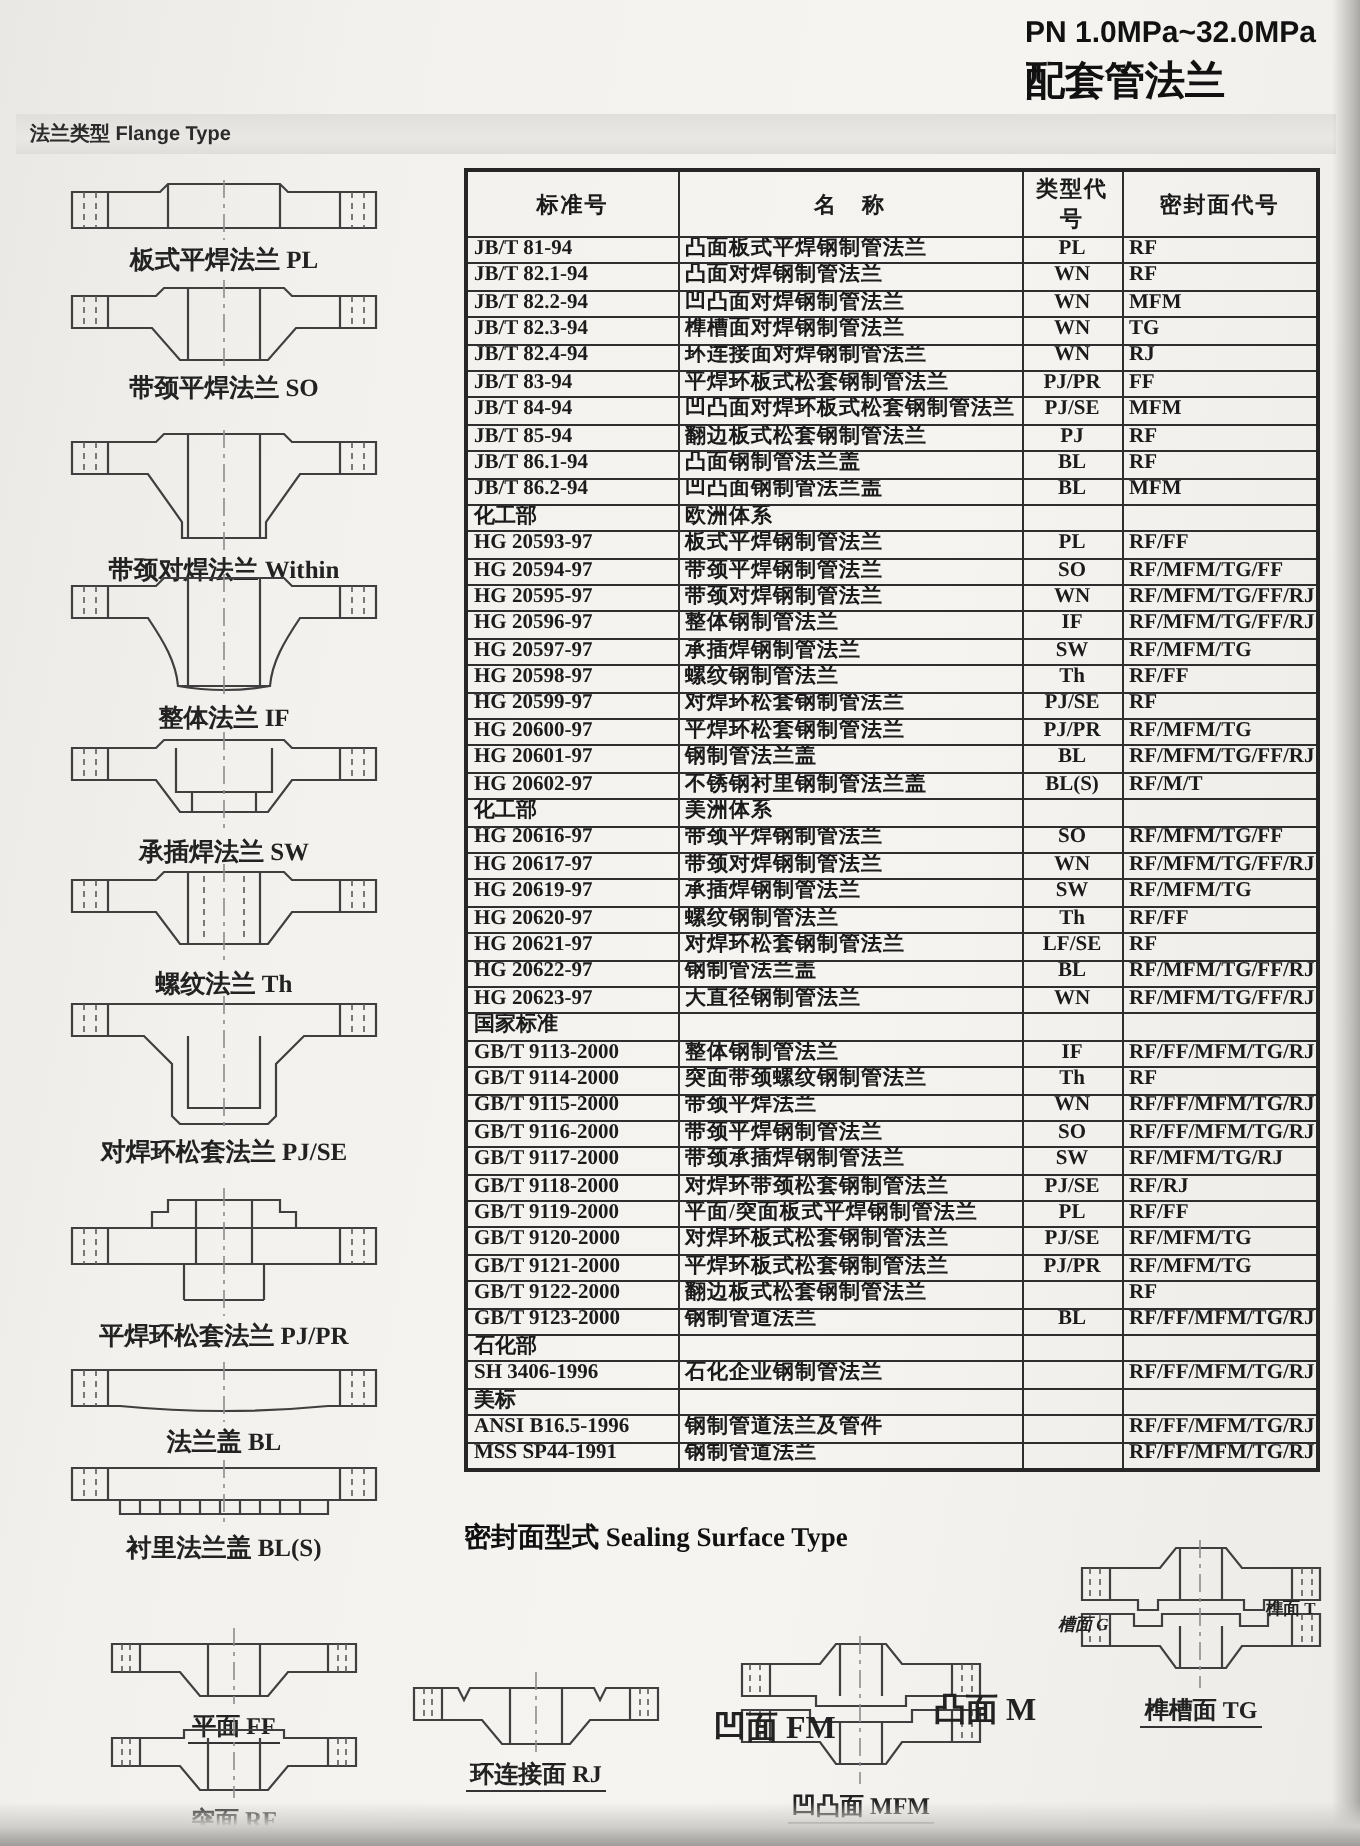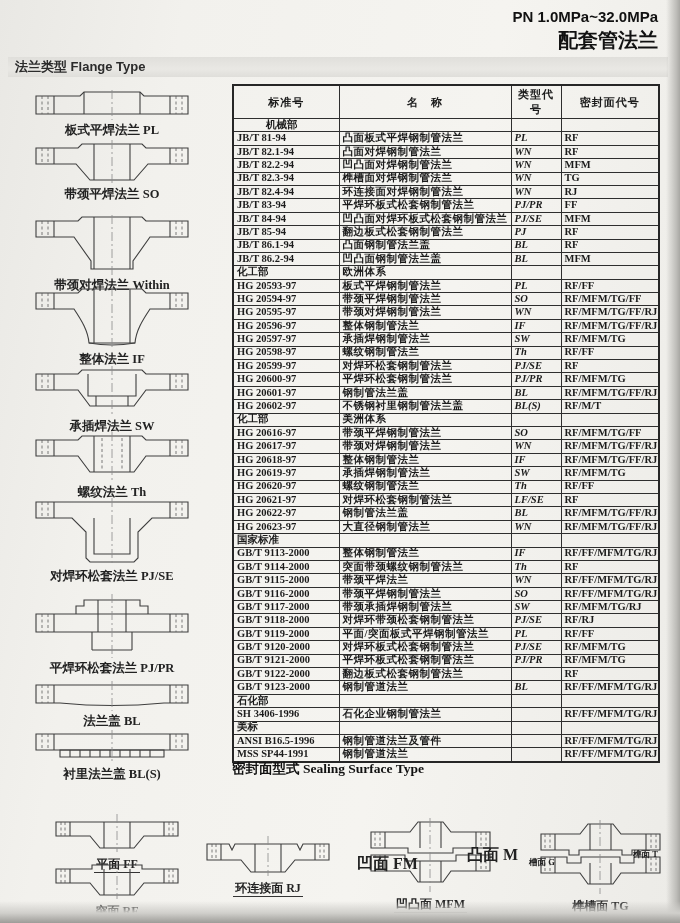--- a/index.html
+++ b/index.html
@@ -3,42 +3,42 @@
 <meta charset="utf-8">
 <style>
   html,body{margin:0;padding:0;background:#888;}
   .page{position:relative;width:680px;height:923px;margin:0 auto;overflow:hidden;
         background:linear-gradient(100deg,#e9e8e4 0%,#f2f1ed 22%,#f5f4f0 60%,#ecebe7 100%);
         font-family:"Liberation Serif","DejaVu Serif",serif;color:#1c1c1c;}
   .edge-right{position:absolute;top:0;right:0;width:14px;height:100%;
         background:linear-gradient(to right,rgba(0,0,0,0) 0%,#bdbcb8 75%,#a8a7a3 100%);}
   .edge-bottom{position:absolute;left:0;bottom:0;width:100%;height:22px;
         background:linear-gradient(to bottom,rgba(0,0,0,0) 0%,#d0cfcb 55%,#9d9c98 100%);}
-  .hdr{position:absolute;top:8px;right:22px;text-align:right;margin-left:11px;}
+  .hdr{position:absolute;top:8px;right:22px;text-align:left;margin-left:11px;}
   .hdr .press{font-family:"Liberation Sans","DejaVu Sans",sans-serif;font-weight:bold;font-size:15px;color:#111;}
   .hdr .ttl{font-family:"Liberation Sans","DejaVu Sans",sans-serif;font-weight:bold;font-size:20px;margin-top:2px;color:#111;}
   .band{position:absolute;left:8px;top:57px;width:660px;height:20px;
         background:linear-gradient(to bottom,#e0dfdb,#e9e8e4 60%,#dfdeda);}
-  .band span{font-family:"Liberation Sans","DejaVu Sans",sans-serif;font-size:13px;font-weight:600;
+  .band span{font-family:"Liberation Sans","DejaVu Sans",sans-serif;font-size:10px;font-weight:600;
         line-height:20px;padding-left:7px;color:#2b2b2b;}
   
   .flange-fig{position:absolute;left:32px;width:160px;}
   .fig-label{width:160px;text-align:center;font-size:12.5px;font-weight:600;color:#222;margin-top:2px;white-space:nowrap;}
   svg.diag{display:block;}
   
   .tblwrap{position:absolute;left:232px;top:84px;}
   table.std{border-collapse:collapse;width:426px;table-layout:fixed;
         font-size:10.5px;font-weight:600;color:#1b1b1b;border:2px solid #262626;}
   table.std th{border:1px solid #2e2e2e;height:14px;text-align:center;font-size:11px;font-weight:700;letter-spacing:1px;}
   table.std td{border:1px solid #2e2e2e;height:12.4px;padding:0 3px;line-height:1.02;overflow:hidden;white-space:nowrap;}
   td.c-std{padding-left:11px;}
   td.c-std.ra{text-align:left;padding-right:4px;}
   td.c-std.ind{padding-left:32px;}
   td.c-name{padding-left:8px;letter-spacing:0.5px;}
-  td.c-type{text-align:left;font-style:italic;}
+  td.c-type{text-align:center;}
   td.c-seal{padding-left:6px;}
   
   .seal-head{position:absolute;left:232px;top:760px;font-size:13.5px;font-weight:700;color:#111;}
   .seal-fig{position:absolute;}
   .seal-cap{text-align:center;margin-top:2px;}
   .seal-cap span{font-size:12px;font-weight:600;color:#222;border-bottom:1px solid #333;padding:0 2px 1px 2px;white-space:nowrap;}
   .side-label{position:absolute;font-size:16px;font-weight:600;color:#222;white-space:nowrap;}
   .side-label.tiny{font-size:8.5px;}
 </style>
 </head>
@@ -232,26 +232,20 @@
       <thead>
           <tr>
             <th>标准号</th>
             <th>名　称</th>
             <th>类型代号</th>
             <th>密封面代号</th>
           </tr>
         </thead>
       <tbody>
           <tr>
-            <td class="c-std ind">机械部</td>
-            <td class="c-name"></td>
-            <td class="c-type"></td>
-            <td class="c-seal"></td>
-          </tr>
-          <tr>
             <td class="c-std">JB/T 81-94</td>
             <td class="c-name">凸面板式平焊钢制管法兰</td>
             <td class="c-type">PL</td>
             <td class="c-seal">RF</td>
           </tr>
           <tr>
             <td class="c-std ra">JB/T 82.1-94</td>
             <td class="c-name">凸面对焊钢制管法兰</td>
             <td class="c-type">WN</td>
             <td class="c-seal">RF</td>
@@ -379,26 +373,20 @@
           <tr>
             <td class="c-std ra">HG 20616-97</td>
             <td class="c-name">带颈平焊钢制管法兰</td>
             <td class="c-type">SO</td>
             <td class="c-seal">RF/MFM/TG/FF</td>
           </tr>
           <tr>
             <td class="c-std">HG 20617-97</td>
             <td class="c-name">带颈对焊钢制管法兰</td>
             <td class="c-type">WN</td>
-            <td class="c-seal">RF/MFM/TG/FF/RJ</td>
-          </tr>
-          <tr>
-            <td class="c-std">HG 20618-97</td>
-            <td class="c-name">整体钢制管法兰</td>
-            <td class="c-type">IF</td>
             <td class="c-seal">RF/MFM/TG/FF/RJ</td>
           </tr>
           <tr>
             <td class="c-std">HG 20619-97</td>
             <td class="c-name">承插焊钢制管法兰</td>
             <td class="c-type">SW</td>
             <td class="c-seal">RF/MFM/TG</td>
           </tr>
           <tr>
             <td class="c-std">HG 20620-97</td>
@@ -608,21 +596,21 @@
           <path d="M118,37 V53" fill="none" stroke="#5a5a5a" stroke-width="0.8" stroke-dasharray="3 2.5"></path>
           <path d="M123,37 V53" fill="none" stroke="#5a5a5a" stroke-width="0.8" stroke-dasharray="3 2.5"></path>
           <path d="M67,0 V74" fill="none" stroke="#8c8c8c" stroke-width="0.8" stroke-dasharray="9 3 2 3"></path>
         </svg>
       </div>
     <span class="side-label" style="left:104px;top:27px;">凸面 M</span>
     <span class="side-label" style="left:-6px;top:36px;">凹面 FM</span>
     <div class="seal-cap"><span>凹凸面 MFM</span></div>
   </div>
 
-  <div class="seal-fig" style="left:533px;top:820px;width:135px;">
+  <div class="seal-fig" style="left:533px;top:770px;width:135px;">
     <div class="seal-svg-slot">
         <svg viewBox="0 0 135 74" width="135" height="74" class="diag">
           <path d="M8,14 H47 L55,4 H80 L88,14 H127 V30 H99 V35 H89 V30 H46 V35 H36 V30 H8 Z" fill="none" stroke="#3f3f3f" stroke-width="1.1"></path>
           <path d="M22,14 V30" fill="none" stroke="#3f3f3f" stroke-width="1.1"></path>
           <path d="M113,14 V30" fill="none" stroke="#3f3f3f" stroke-width="1.1"></path>
           <path d="M57,4 V30" fill="none" stroke="#3f3f3f" stroke-width="1.1"></path>
           <path d="M78,4 V30" fill="none" stroke="#3f3f3f" stroke-width="1.1"></path>
           <path d="M8,37 H34 V43 H48 V37 H87 V43 H101 V37 H127 V53 H88 L80,64 H55 L47,53 H8 Z" fill="none" stroke="#3f3f3f" stroke-width="1.1"></path>
           <path d="M22,37 V53" fill="none" stroke="#3f3f3f" stroke-width="1.1"></path>
           <path d="M113,37 V53" fill="none" stroke="#3f3f3f" stroke-width="1.1"></path>
@@ -633,19 +621,19 @@
           <path d="M118,14 V30" fill="none" stroke="#5a5a5a" stroke-width="0.8" stroke-dasharray="3 2.5"></path>
           <path d="M123,14 V30" fill="none" stroke="#5a5a5a" stroke-width="0.8" stroke-dasharray="3 2.5"></path>
           <path d="M12,37 V53" fill="none" stroke="#5a5a5a" stroke-width="0.8" stroke-dasharray="3 2.5"></path>
           <path d="M17,37 V53" fill="none" stroke="#5a5a5a" stroke-width="0.8" stroke-dasharray="3 2.5"></path>
           <path d="M118,37 V53" fill="none" stroke="#5a5a5a" stroke-width="0.8" stroke-dasharray="3 2.5"></path>
           <path d="M123,37 V53" fill="none" stroke="#5a5a5a" stroke-width="0.8" stroke-dasharray="3 2.5"></path>
           <path d="M67,0 V74" fill="none" stroke="#8c8c8c" stroke-width="0.8" stroke-dasharray="9 3 2 3"></path>
         </svg>
       </div>
     <span class="side-label tiny" style="left:100px;top:29px;">榫面 T</span>
-    <span class="side-label tiny" style="left:-4px;top:37px;">槽面 G</span>
+    <span class="side-label tiny" style="left:-4px;top:37px;font-style:italic;">槽面 G</span>
     <div class="seal-cap"><span>榫槽面 TG</span></div>
   </div>
 
   <div class="edge-right"></div>
   <div class="edge-bottom"></div>
 </div>
 
 </body></html>

